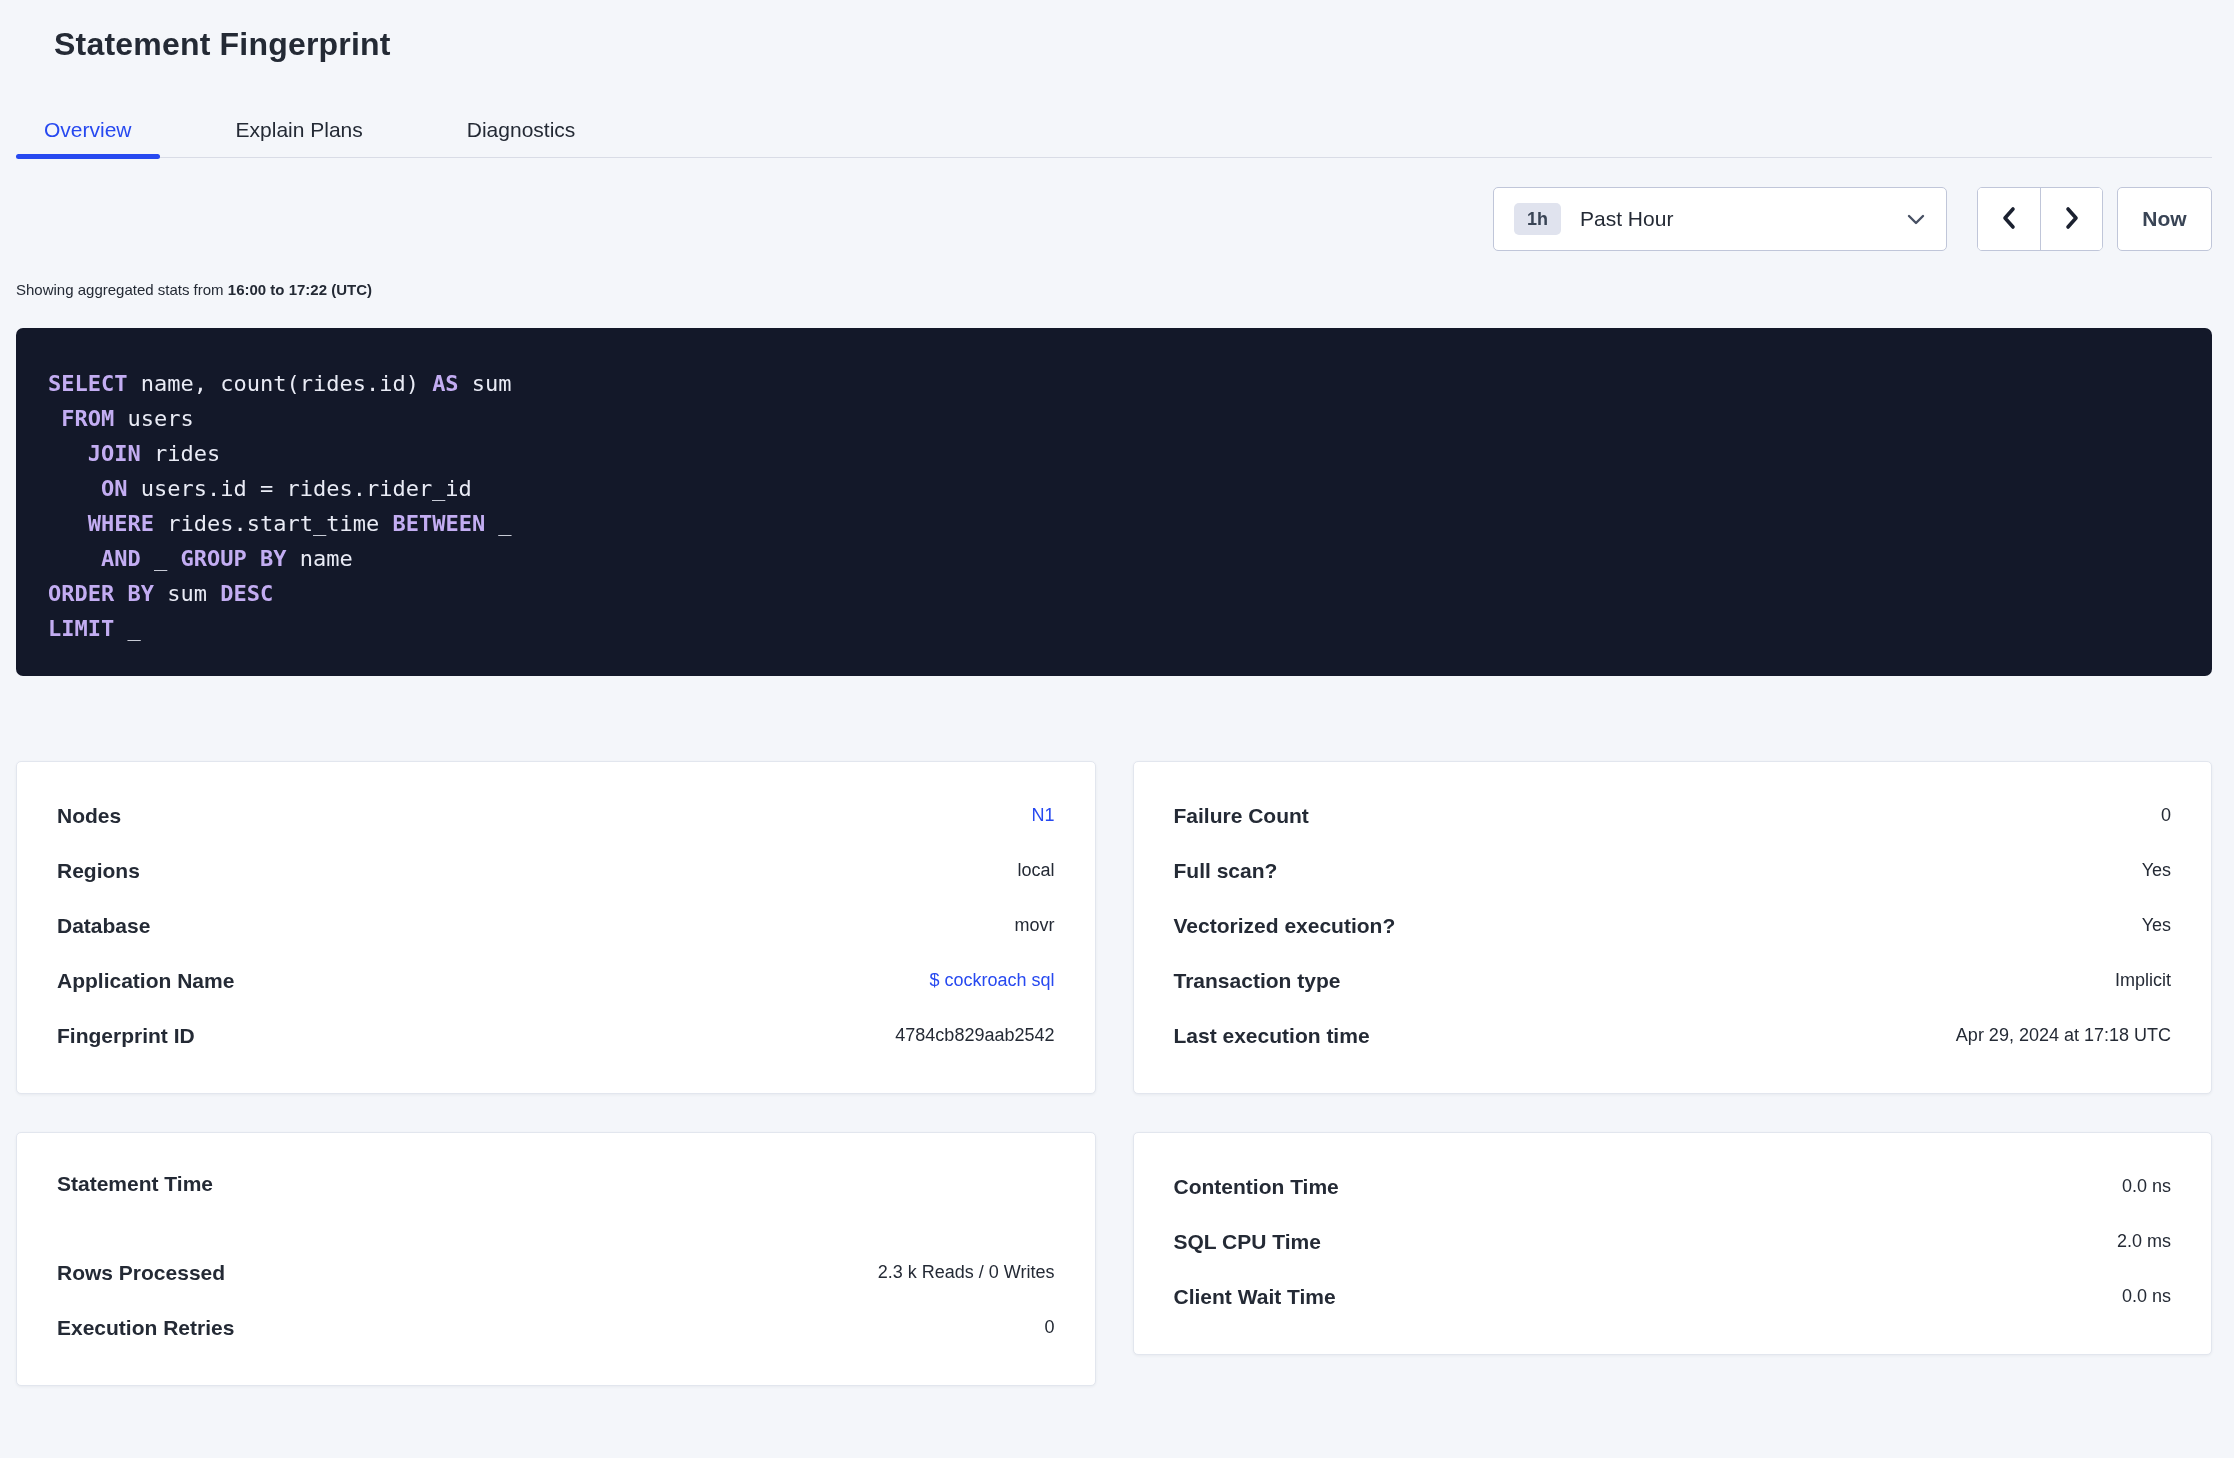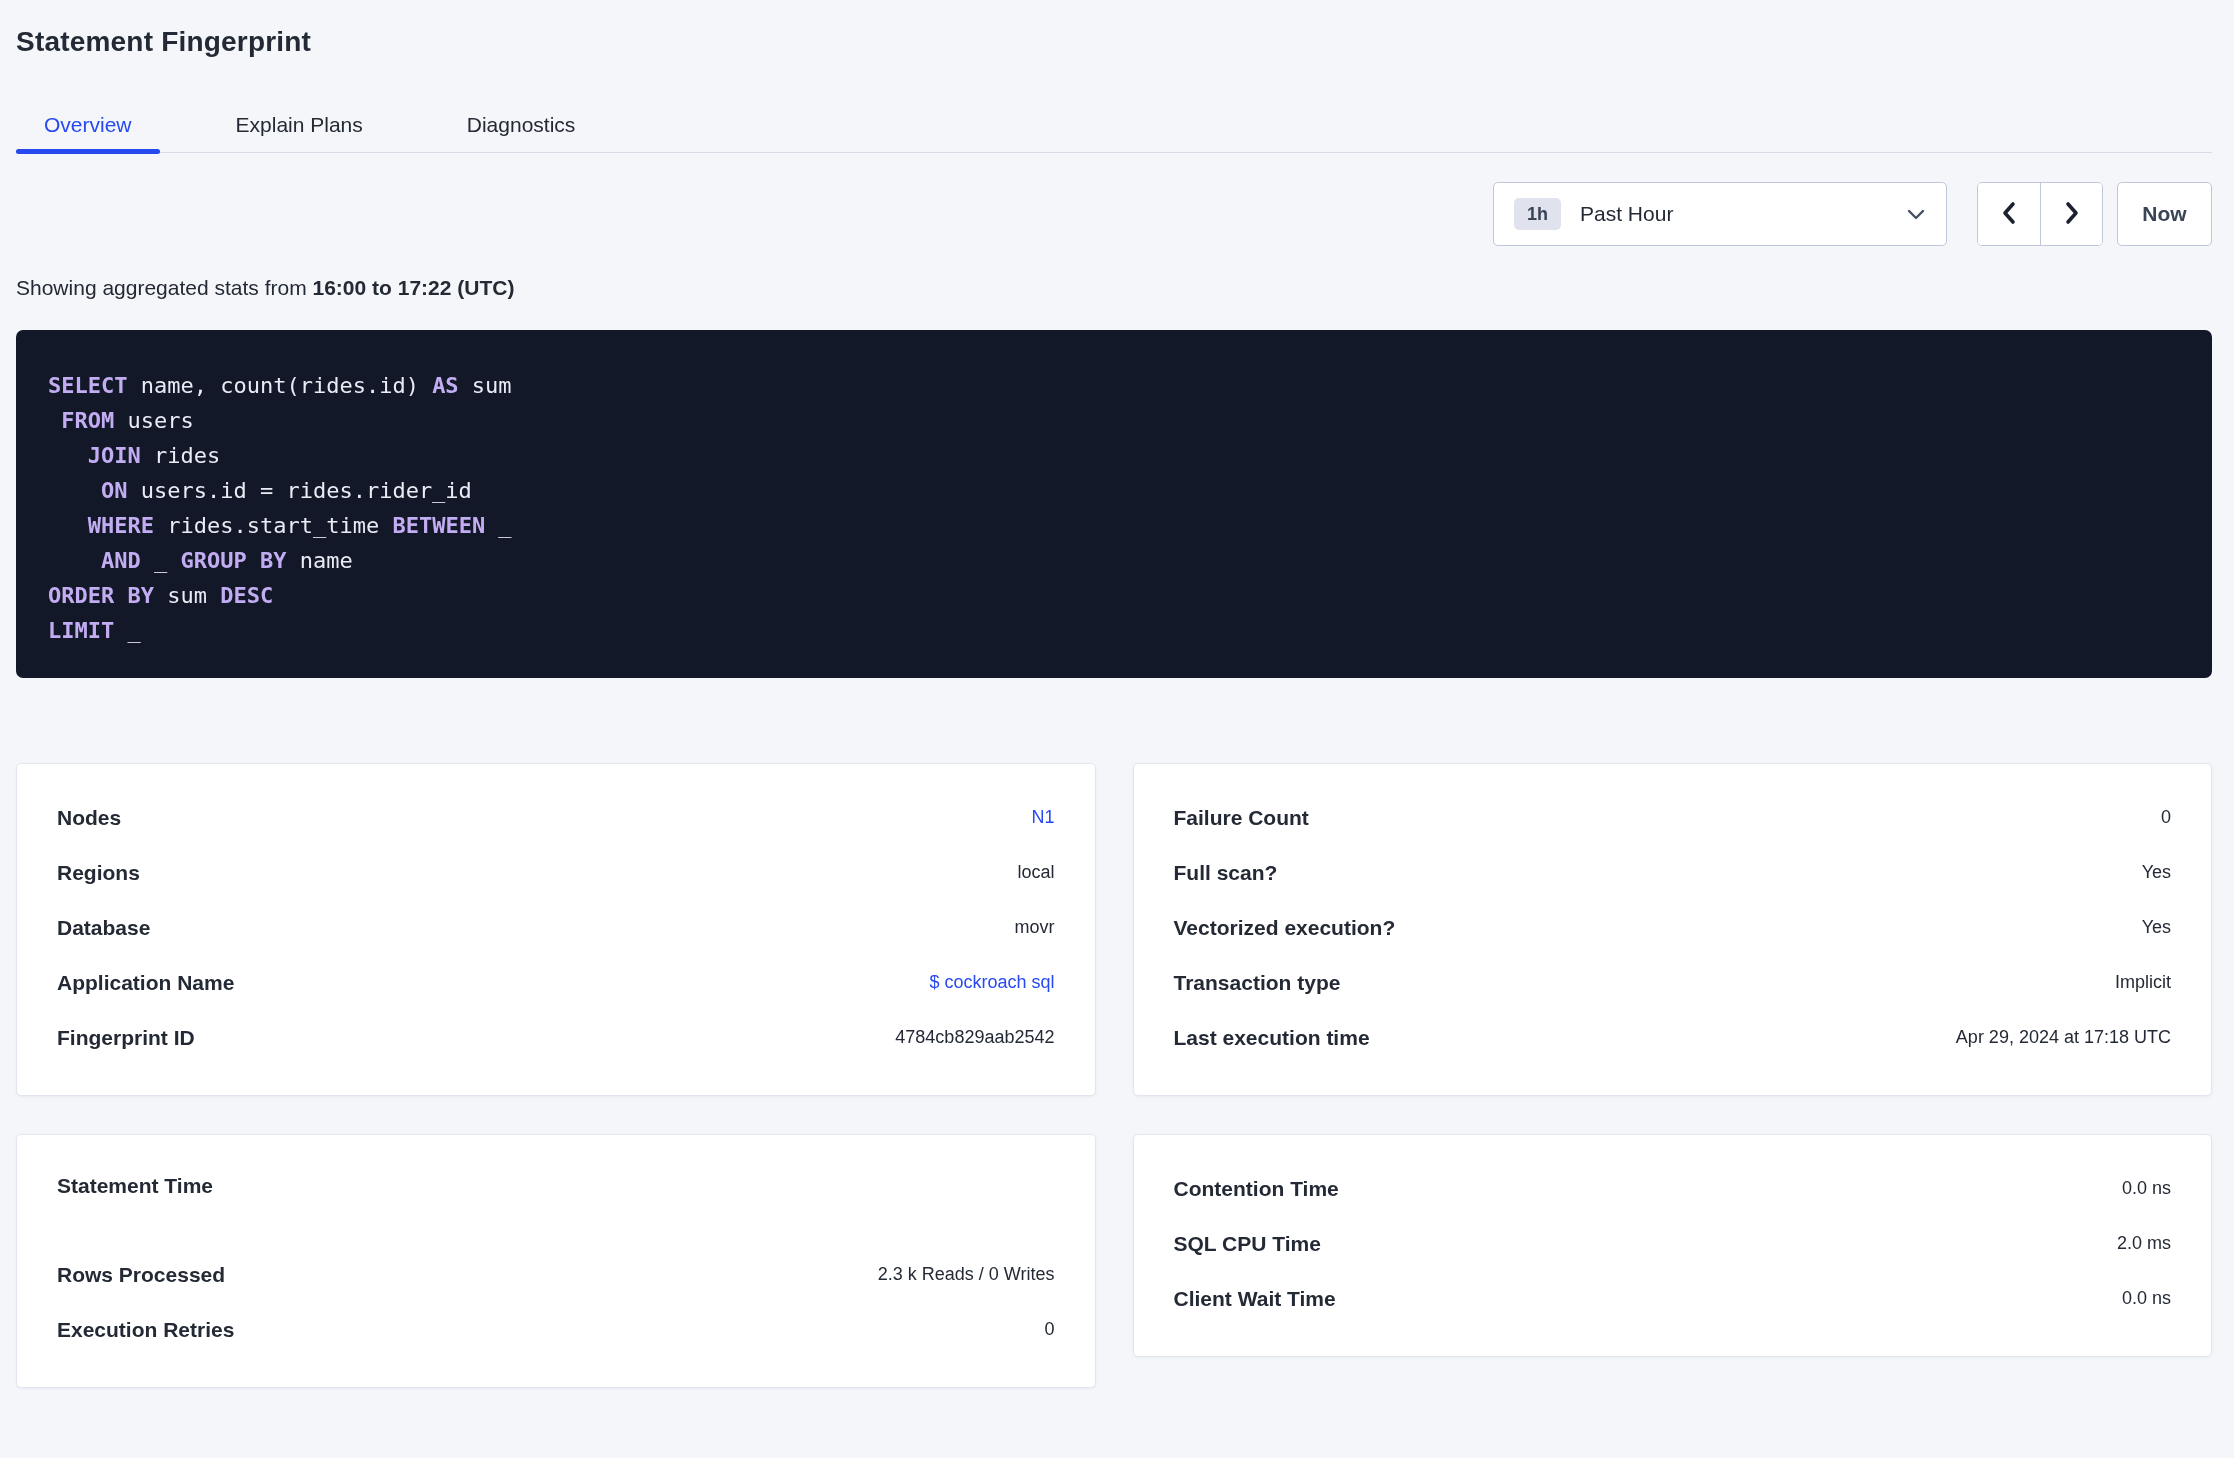--- a/index.html
+++ b/index.html
@@ -18,21 +18,21 @@
   *{box-sizing:border-box;margin:0;padding:0}
   html,body{width:2234px}
   body{
     background:var(--page-bg);
     font-family:"Liberation Sans","DejaVu Sans",sans-serif;
     color:var(--text);
     -webkit-font-smoothing:antialiased;
   }
   .page{padding:26px 22px 12px 16px;}
 
-  h1.page-title{font-size:28px;font-weight:700;color:var(--text);letter-spacing:.2px;}
+  h1.page-title{font-size:32px;font-weight:700;color:var(--text);letter-spacing:.2px;margin-left:38px;}
 
   
   .tabs{display:flex;border-bottom:1px solid var(--divider);margin-top:40px;}
   .tab{
     font-size:21px;color:var(--text);padding:15px 28px;margin-right:48px;
     position:relative;cursor:pointer;white-space:nowrap;
   }
   .tab.active{color:var(--accent);}
   .tab.active::after{
     content:"";position:absolute;left:0;right:0;bottom:-2px;height:5px;
@@ -55,21 +55,21 @@
   .arrow-btn{
     width:62px;background:#fff;border:none;display:flex;align-items:center;justify-content:center;cursor:pointer;
   }
   .arrow-btn + .arrow-btn{border-left:1px solid var(--ctrl-border);}
   .now-btn{
     margin-left:14px;width:95px;background:#fff;border:1px solid var(--ctrl-border);border-radius:5px;
     font-size:21px;font-weight:600;color:var(--muted);cursor:pointer;
     font-family:"Liberation Sans","DejaVu Sans",sans-serif;
   }
 
-  .summary{margin-top:30px;font-size:21px;color:var(--text);}
+  .summary{margin-top:30px;font-size:15px;color:var(--text);}
   .summary b{font-weight:700;}
 
   
   .sql{
     margin-top:30px;background:var(--sql-bg);border-radius:7px;
     padding:38px 32px 30px 32px;
     font-family:"DejaVu Sans Mono","Liberation Mono",monospace;
     font-size:22px;line-height:35px;color:var(--sql-pl);
     white-space:pre;overflow:hidden;
   }

